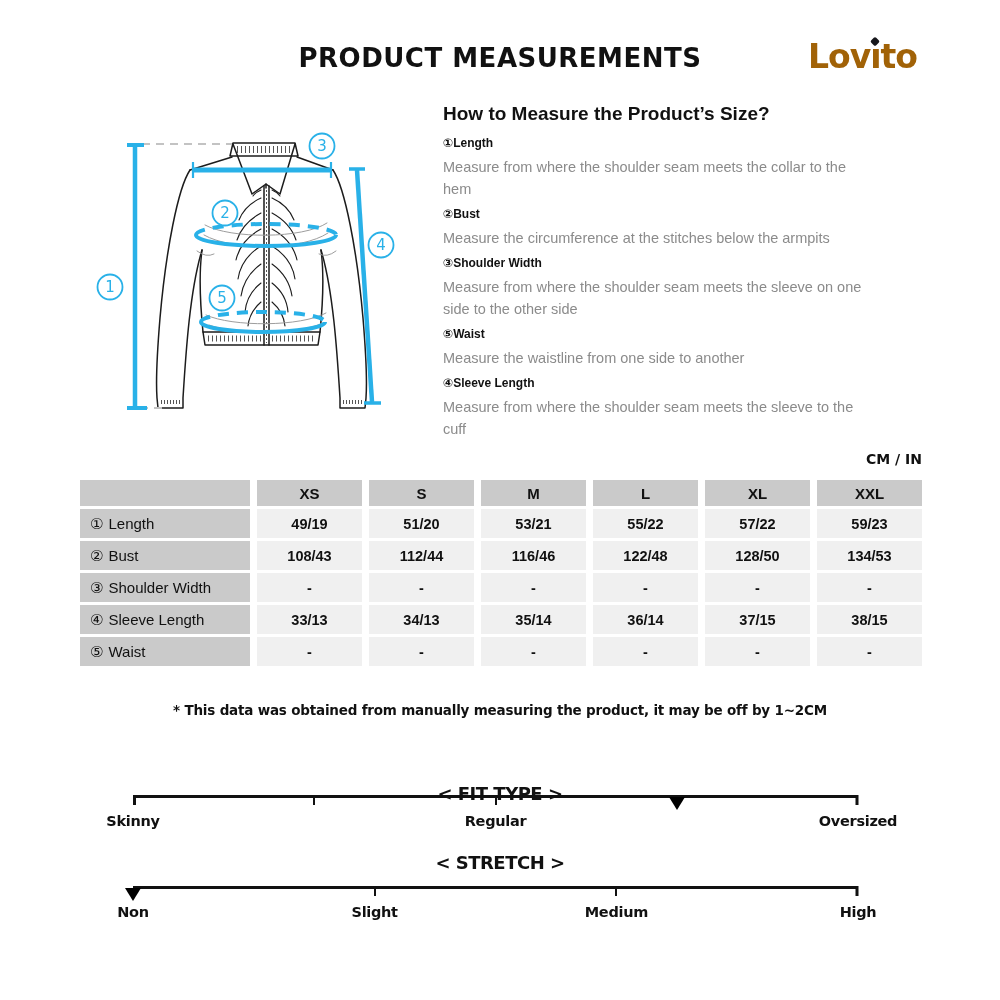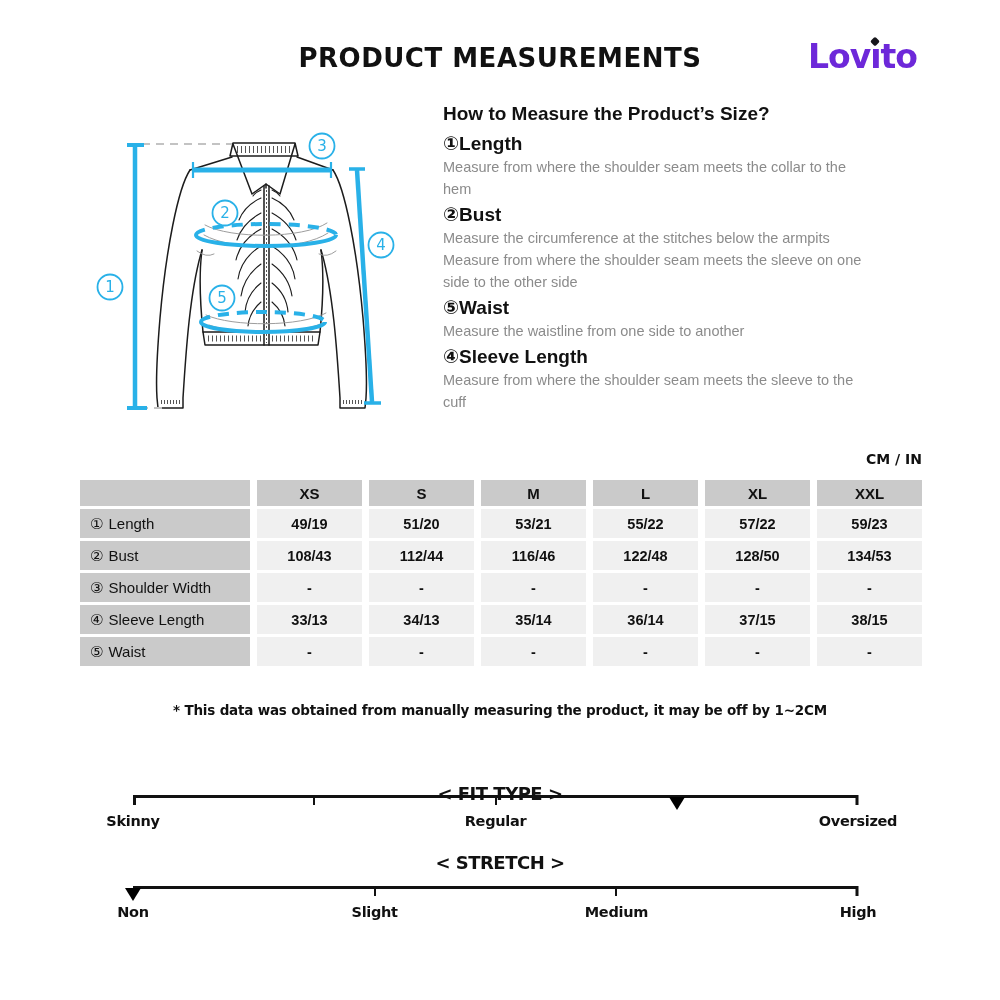--- a/index.html
+++ b/index.html
@@ -3,32 +3,32 @@
 <meta charset="utf-8">
 <style>
   html,body{margin:0;padding:0;background:#fff;}
   .page{position:relative;width:1000px;height:1000px;background:#fff;overflow:hidden;
         font-family:"Liberation Sans","DejaVu Sans",sans-serif;color:#111;}
 
   
   .main-title{position:absolute;top:43px;left:0;width:100%;text-align:center;
               font-family:"DejaVu Sans",sans-serif;font-weight:bold;font-size:26px;letter-spacing:.5px;}
   .brand{position:absolute;top:37px;right:83px;font-family:"DejaVu Sans",sans-serif;
-         font-weight:bold;font-size:33px;letter-spacing:-1px;color:#6d28d9;}
+         font-weight:bold;font-size:33px;letter-spacing:-1px;color:#a16207;}
   .brand .iwrap{position:relative;display:inline-block;}
   .brand .idot{position:absolute;left:50%;top:1px;width:7px;height:7px;background:#17171c;
                border-radius:25%;transform:translateX(-50%) rotate(45deg);}
 
   
   .diagram{position:absolute;left:90px;top:130px;width:320px;height:300px;}
 
   
   .guide{position:absolute;left:443px;top:101px;width:480px;}
   .guide-heading{font-size:19px;font-weight:bold;line-height:26px;margin:0 0 4px 0;}
-  .guide-item-label{font-size:19px;font-weight:bold;line-height:25px;margin-top:2px;}
+  .guide-item-label{font-size:12px;font-weight:bold;line-height:25px;margin-top:2px;}
   .guide-item-desc{font-size:14.5px;line-height:22px;color:#8b8b8b;white-space:pre-line;width:470px;}
 
   
   .unit-label{position:absolute;top:451px;right:78px;font-family:"DejaVu Sans",sans-serif;
               font-weight:bold;font-size:14px;}
   .size-table{position:absolute;left:80px;top:480px;width:842px;display:grid;
               grid-template-columns:170px repeat(6,1fr);gap:3px 7px;}
   .cell{display:flex;align-items:center;justify-content:center;}
   .cell.head{background:#cacaca;height:26px;font-weight:bold;font-size:15px;}
   .cell.rowlabel{background:#cacaca;height:29px;justify-content:flex-start;
@@ -141,20 +141,21 @@
     <div class="guide-item">
       <div class="guide-item-label"><span>①</span><span>Length</span></div>
       <div class="guide-item-desc">Measure from where the shoulder seam meets the collar to the
 hem</div>
     </div>
     <div class="guide-item">
       <div class="guide-item-label"><span>②</span><span>Bust</span></div>
       <div class="guide-item-desc">Measure the circumference at the stitches below the armpits</div>
     </div>
     <div class="guide-item">
+      <div class="guide-item-label"><span>③</span><span>Shoulder Width</span></div>
       <div class="guide-item-desc">Measure from where the shoulder seam meets the sleeve on one
 side to the other side</div>
     </div>
     <div class="guide-item">
       <div class="guide-item-label"><span>⑤</span><span>Waist</span></div>
       <div class="guide-item-desc">Measure the waistline from one side to another</div>
     </div>
     <div class="guide-item">
       <div class="guide-item-label"><span>④</span><span>Sleeve Length</span></div>
       <div class="guide-item-desc">Measure from where the shoulder seam meets the sleeve to the

